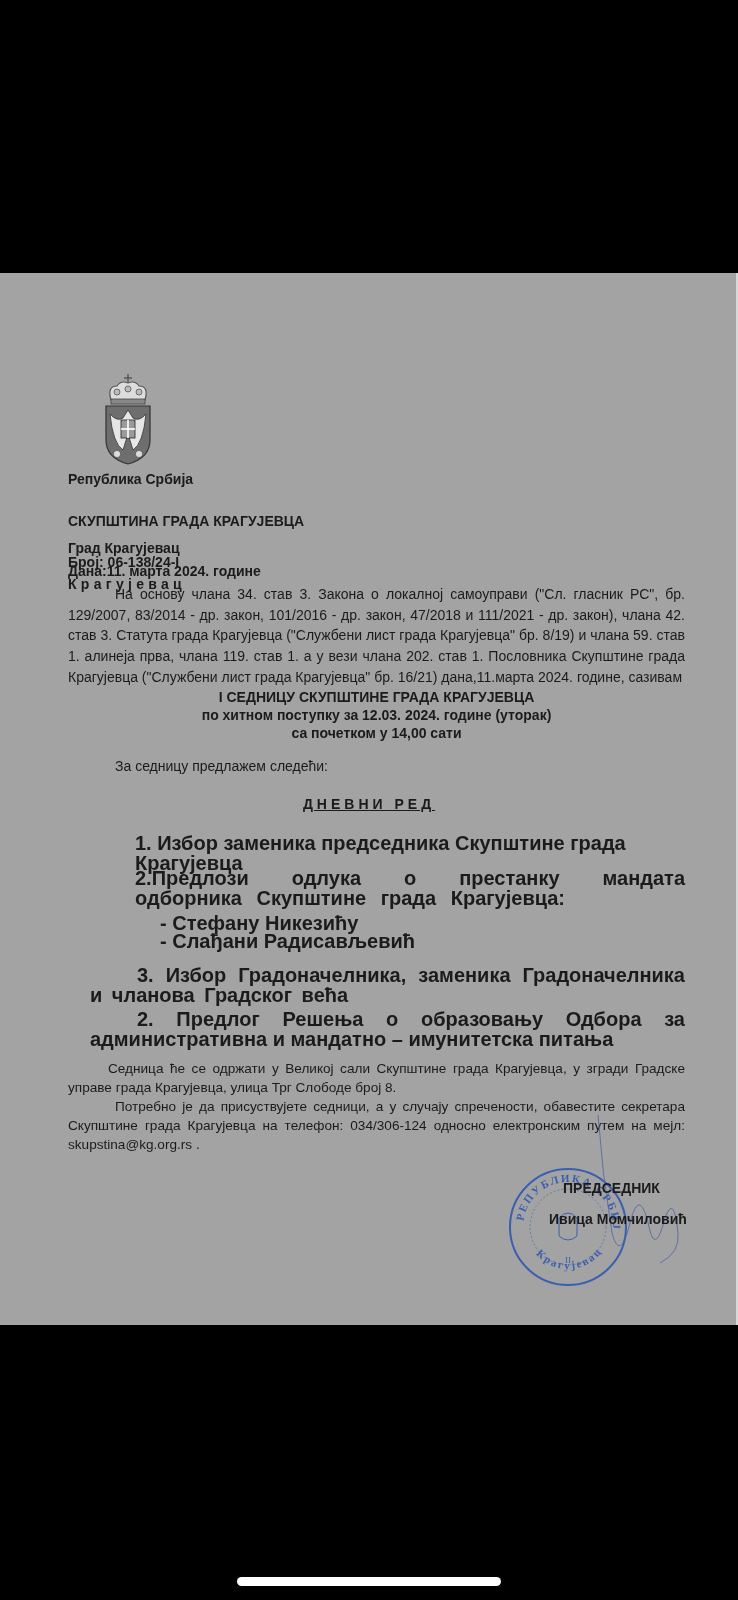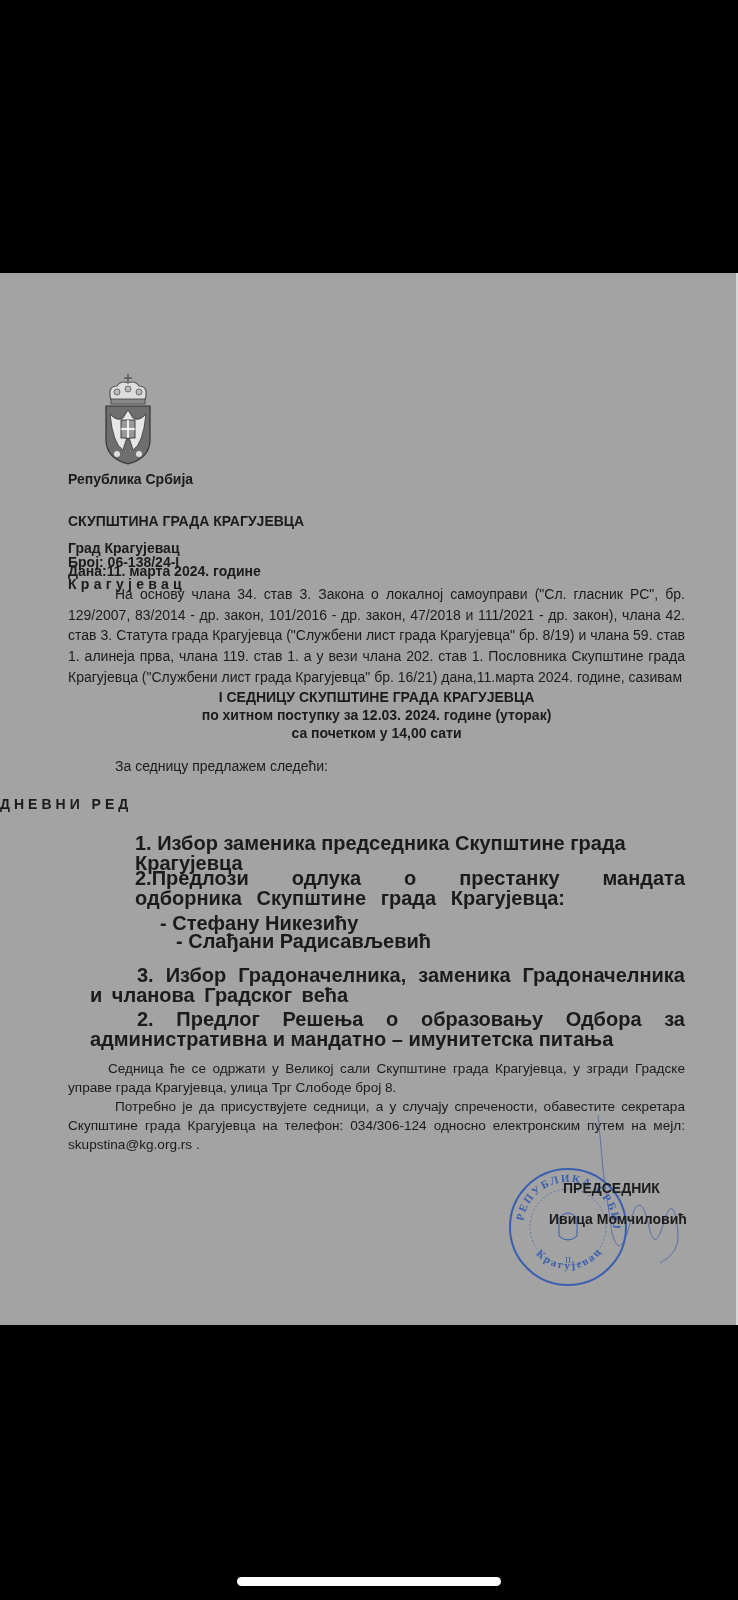--- a/index.html
+++ b/index.html
@@ -57,26 +57,26 @@
   <div class="abs hdr spaced" style="top:301px;">Крагујевац</div>
 
   <div class="para" style="top:311px;"><span class="ind"></span><span>На основу члана 34. став 3. Закона о локалној самоуправи ("Сл. гласник РС", бр. 129/2007, 83/2014 - др. закон, 101/2016 - др. закон, 47/2018 и 111/2021 - др. закон), члана 42. став 3. Статута града Крагујевца ("Службени лист града Крагујевца" бр. 8/19) и члана 59. став 1. алинеја прва, члана 119. став 1. а у вези члана 202. став 1. Пословника Скупштине града Крагујевца ("Службени лист града Крагујевца" бр. 16/21) дана,11.марта 2024. године, сазивам</span></div>
 
   <div class="center" style="top:415px;">I  СЕДНИЦУ СКУПШТИНЕ ГРАДА КРАГУЈЕВЦА</div>
   <div class="center" style="top:433px;">по хитном поступку за 12.03. 2024. године (уторак)</div>
   <div class="center" style="top:451px;">са почетком у 14,00 сати</div>
 
   <div class="abs" style="left:115px; top:485px; font-size:14px;">За седницу предлажем следећи:</div>
 
-  <div class="abs bold" style="left:0; width:738px; top:523px; font-size:14px; letter-spacing:4px;">ДНЕВНИ   РЕД</div>
+  <div class="abs bold" style="left:0; width:738px; top:523px; text-align:center; font-size:14px; letter-spacing:4px;text-decoration:underline;">ДНЕВНИ   РЕД</div>
 
   <div class="item" style="left:135px; top:560px;">1. Избор заменика председника Скупштине града Крагујевца</div>
   <div class="item justify" style="left:135px; top:595px; width:550px; word-spacing:9px;">2.Предлози одлука о престанку мандата одборника Скупштине града Крагујевца:</div>
   <div class="item" style="left:160px; top:640px;">- Стефану Никезићу</div>
-  <div class="item" style="left:160px; top:658px;margin-left:16px;">- Слађани Радисављевић</div>
+  <div class="item" style="left:160px; top:658px;">- Слађани Радисављевић</div>
   <div class="item justify" style="left:90px; top:692px; width:595px; text-indent:47px; word-spacing:4px;">3. Избор Градоначелника, заменика Градоначелника  и  чланова Градског већа</div>
   <div class="item justify" style="left:90px; top:736px; width:595px; text-indent:47px;">2. Предлог Решења о образовању Одбора за административна и мандатно – имунитетска питања</div>
 
   <div class="para" style="top:786px; font-size:13.6px; line-height:19px;"><span class="ind" style="width:40px;"></span><span>Седница ће се одржати у Великој сали Скупштине града Крагујевца, у згради Градске управе града Крагујевца, улица Трг Слободе број 8.</span></div>
   <div class="para" style="top:824px; font-size:13.6px; line-height:19px;"><span class="ind"></span><span>Потребно је да присуствујете седници, а у случају спречености, обавестите секретара Скупштине града Крагујевца на телефон: 034/306-124 односно електронским путем на мејл: skupstina@kg.org.rs .</span></div>
 
   <svg class="stamp" viewBox="0 0 122 122">
     <defs>
       <path id="arcTop" d="M16 61 A45 45 0 0 1 106 61"></path>
       <path id="arcBot" d="M20 70 A42 42 0 0 0 102 70"></path>

